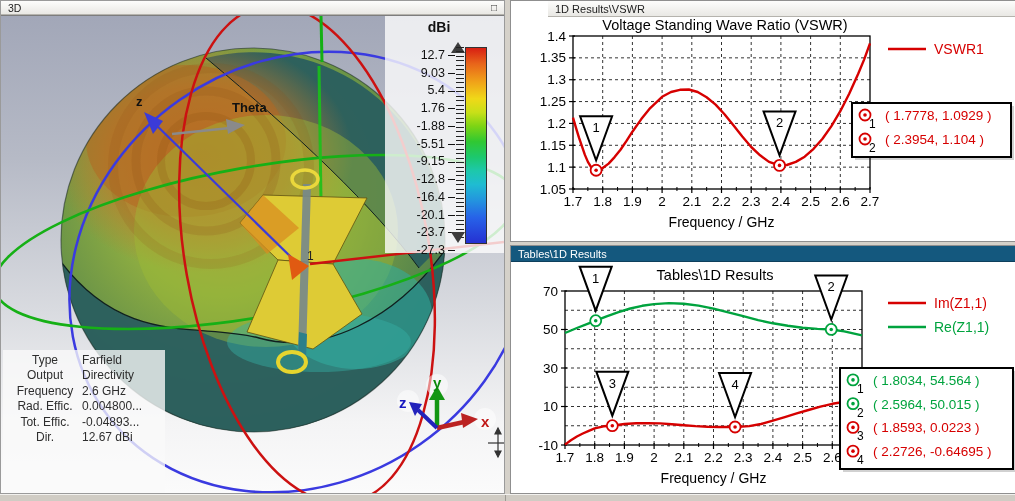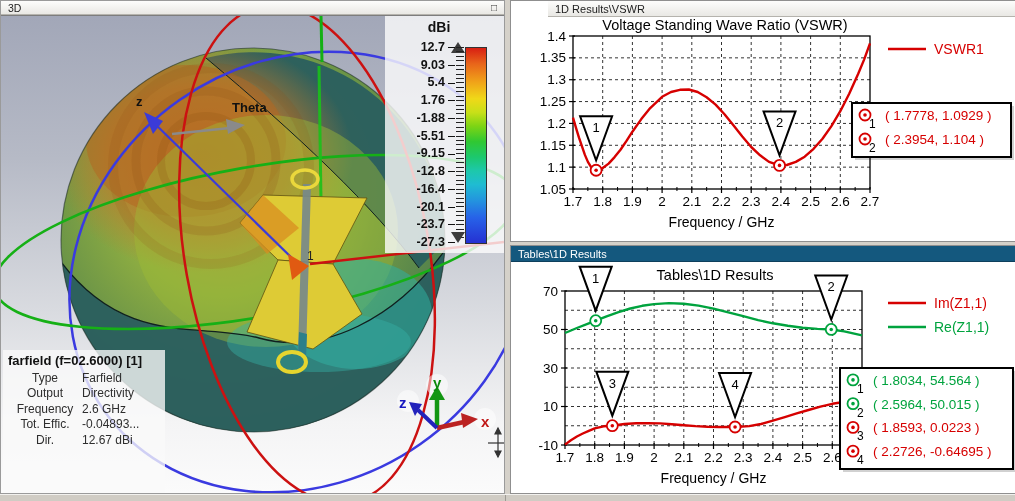--- a/index.html
+++ b/index.html
@@ -30,21 +30,21 @@
 
   
   .colorbar{position:absolute;left:384px;top:0;width:119px;height:237px;
     background:rgba(252,252,252,0.80);}
   .cb-title{text-align:center;font-size:14px;font-weight:bold;color:#111;padding-top:3px;width:108px;}
   .cb-bar{position:absolute;left:80px;top:31px;width:20px;height:195px;border:1px solid #333;
     background:linear-gradient(#d81f12 0%,#e8641a 8%,#f0a019 17%,#f0d818 26%,#c8e018 33%,
       #7ed414 40%,#30c832 48%,#1cc86e 56%,#1dc8ab 63%,#1fbcd2 70%,#2395de 78%,#2762e8 87%,#2531d2 100%);}
   .cb-minor{position:absolute;left:71px;top:31px;width:8px;height:195px;
     background:repeating-linear-gradient(to bottom,#222 0 1px,transparent 1px 4.43px);}
-  .cb-ticks{position:absolute;left:0;top:31px;width:70px;height:195px;font-weight:bold;}
+  .cb-ticks{position:absolute;left:0;top:39px;width:70px;height:195px;}
   .cb-tick{position:absolute;right:0;width:70px;text-align:right;font-size:12.5px;color:#111;}
   .cb-tick .dash{display:inline-block;width:7px;border-top:1.5px solid #111;vertical-align:middle;margin-left:3px;}
   .cb-arrow-up{position:absolute;left:66px;top:26px;width:0;height:0;
     border-left:7px solid transparent;border-right:7px solid transparent;border-bottom:11px solid #3c3c3c;}
   .cb-arrow-down{position:absolute;left:66px;top:216px;width:0;height:0;
     border-left:7px solid transparent;border-right:7px solid transparent;border-top:11px solid #3c3c3c;}
 
   
   .ffinfo{position:absolute;left:2px;top:334px;width:162px;height:147px;
     background:rgba(250,250,250,0.78);padding:3px 0 0 5px;box-sizing:border-box;}
@@ -176,33 +176,36 @@
             <div class="cb-tick" style="top: 134.818px;"><span class="v">-16.4</span><span class="dash"></span></div>
             <div class="cb-tick" style="top: 152.545px;"><span class="v">-20.1</span><span class="dash"></span></div>
             <div class="cb-tick" style="top: 170.273px;"><span class="v">-23.7</span><span class="dash"></span></div>
             <div class="cb-tick" style="top: 188px;"><span class="v">-27.3</span><span class="dash"></span></div>
           </div>
         <div class="cb-arrow-down"></div>
       </div>
 
       
       <div class="ffinfo">
-        <div class="ff-title">farfield (f=02.6000) [1]</div>
         <div id="ff-rows">
             <div class="ff-row">
               <span class="lab">Type</span>
               <span class="val">Farfield</span>
             </div>
             <div class="ff-row">
               <span class="lab">Output</span>
               <span class="val">Directivity</span>
             </div>
             <div class="ff-row">
               <span class="lab">Frequency</span>
               <span class="val">2.6 GHz</span>
+            </div>
+            <div class="ff-row">
+              <span class="lab">Rad. Effic.</span>
+              <span class="val">0.004800...</span>
             </div>
             <div class="ff-row">
               <span class="lab">Tot. Effic.</span>
               <span class="val">-0.04893...</span>
             </div>
             <div class="ff-row">
               <span class="lab">Dir.</span>
               <span class="val">12.67 dBi</span>
             </div>
           </div>

